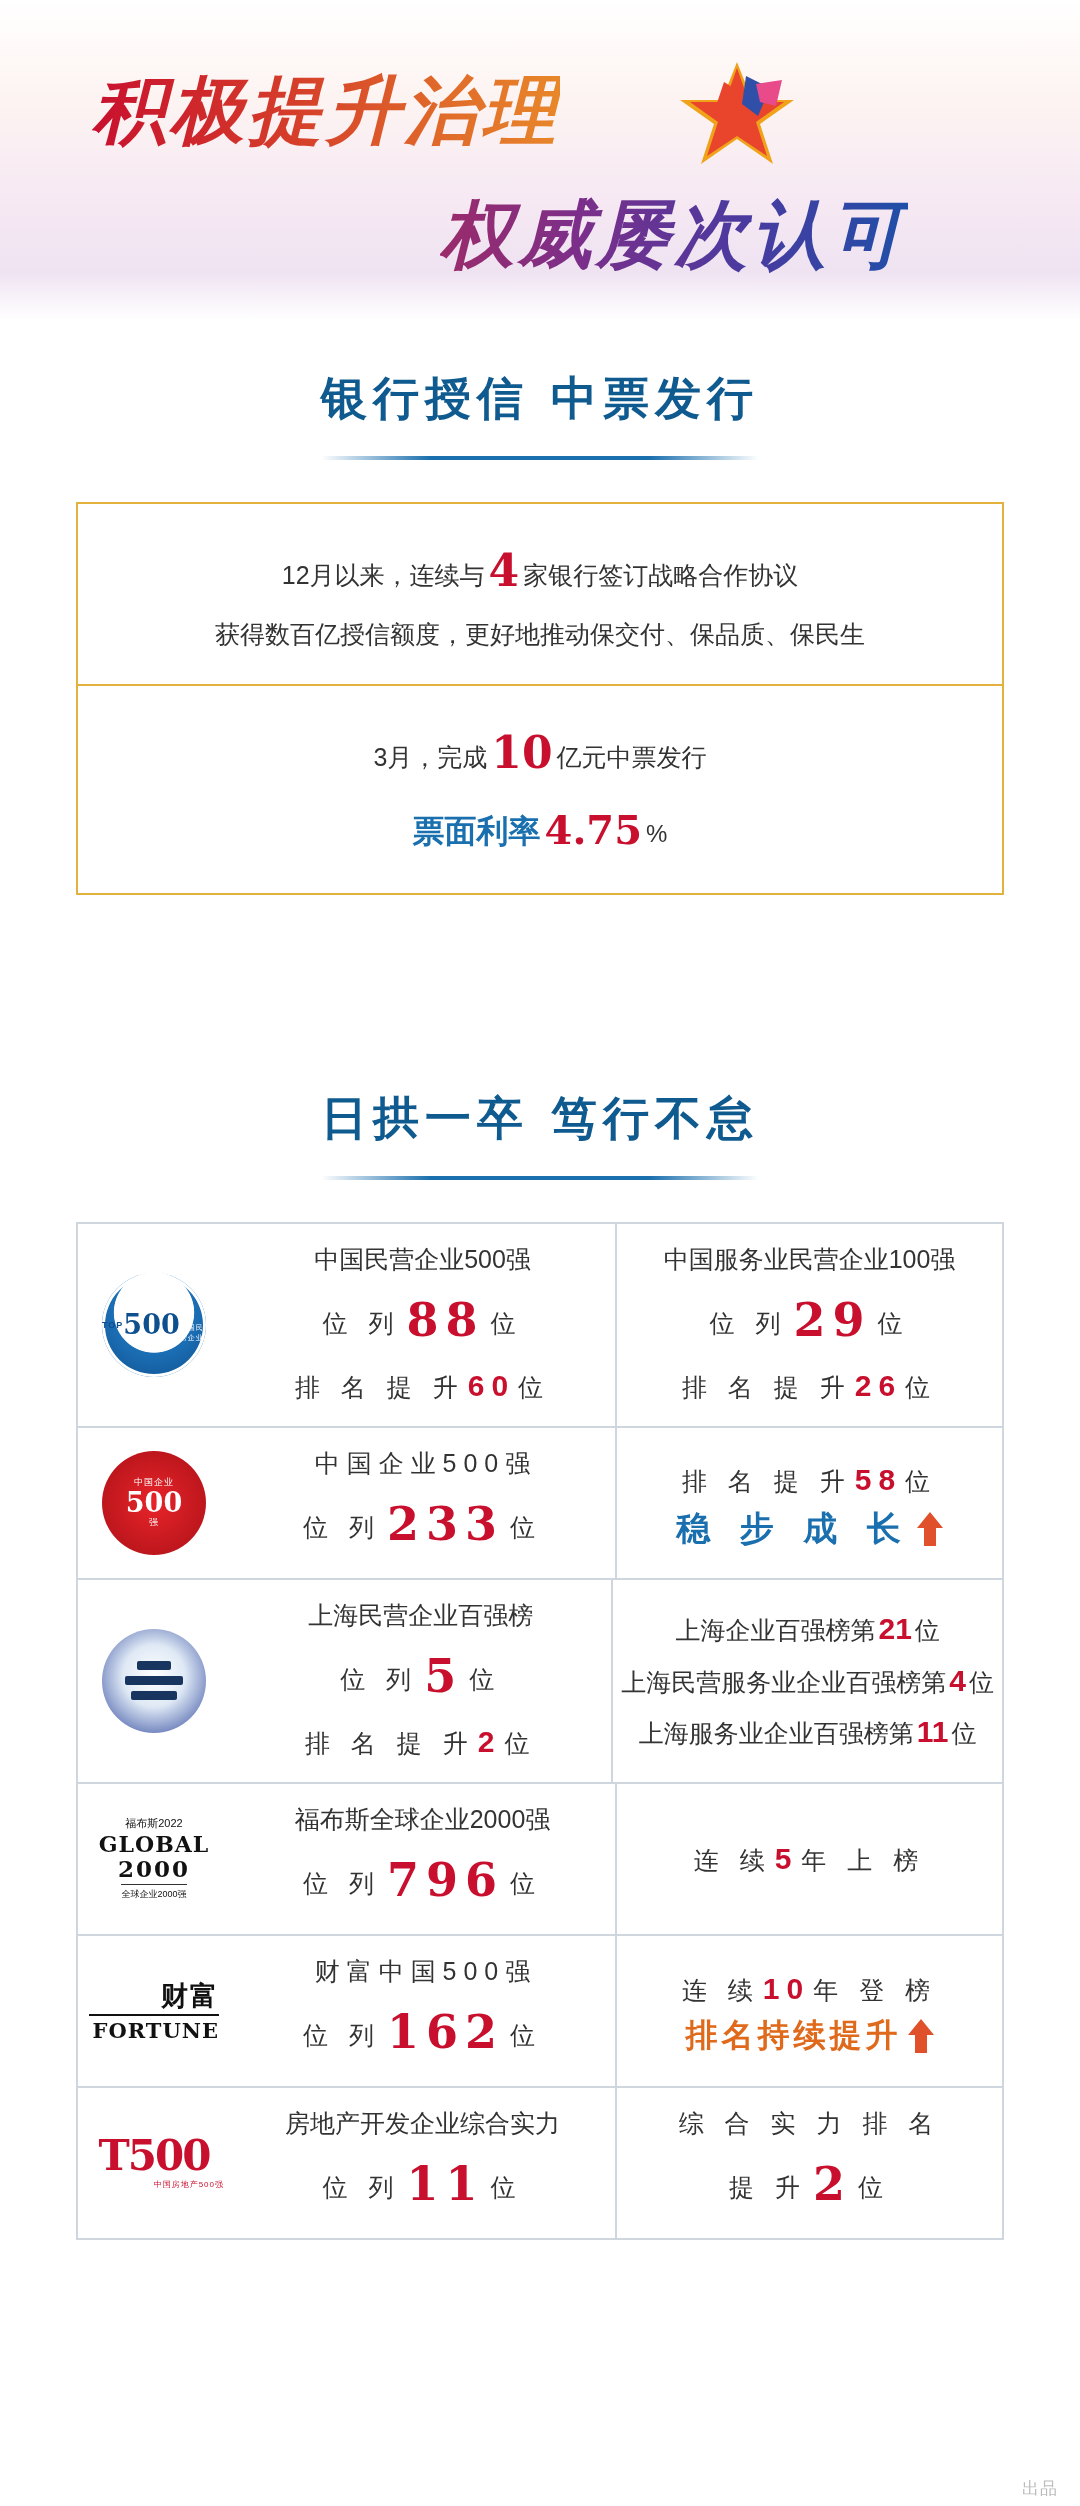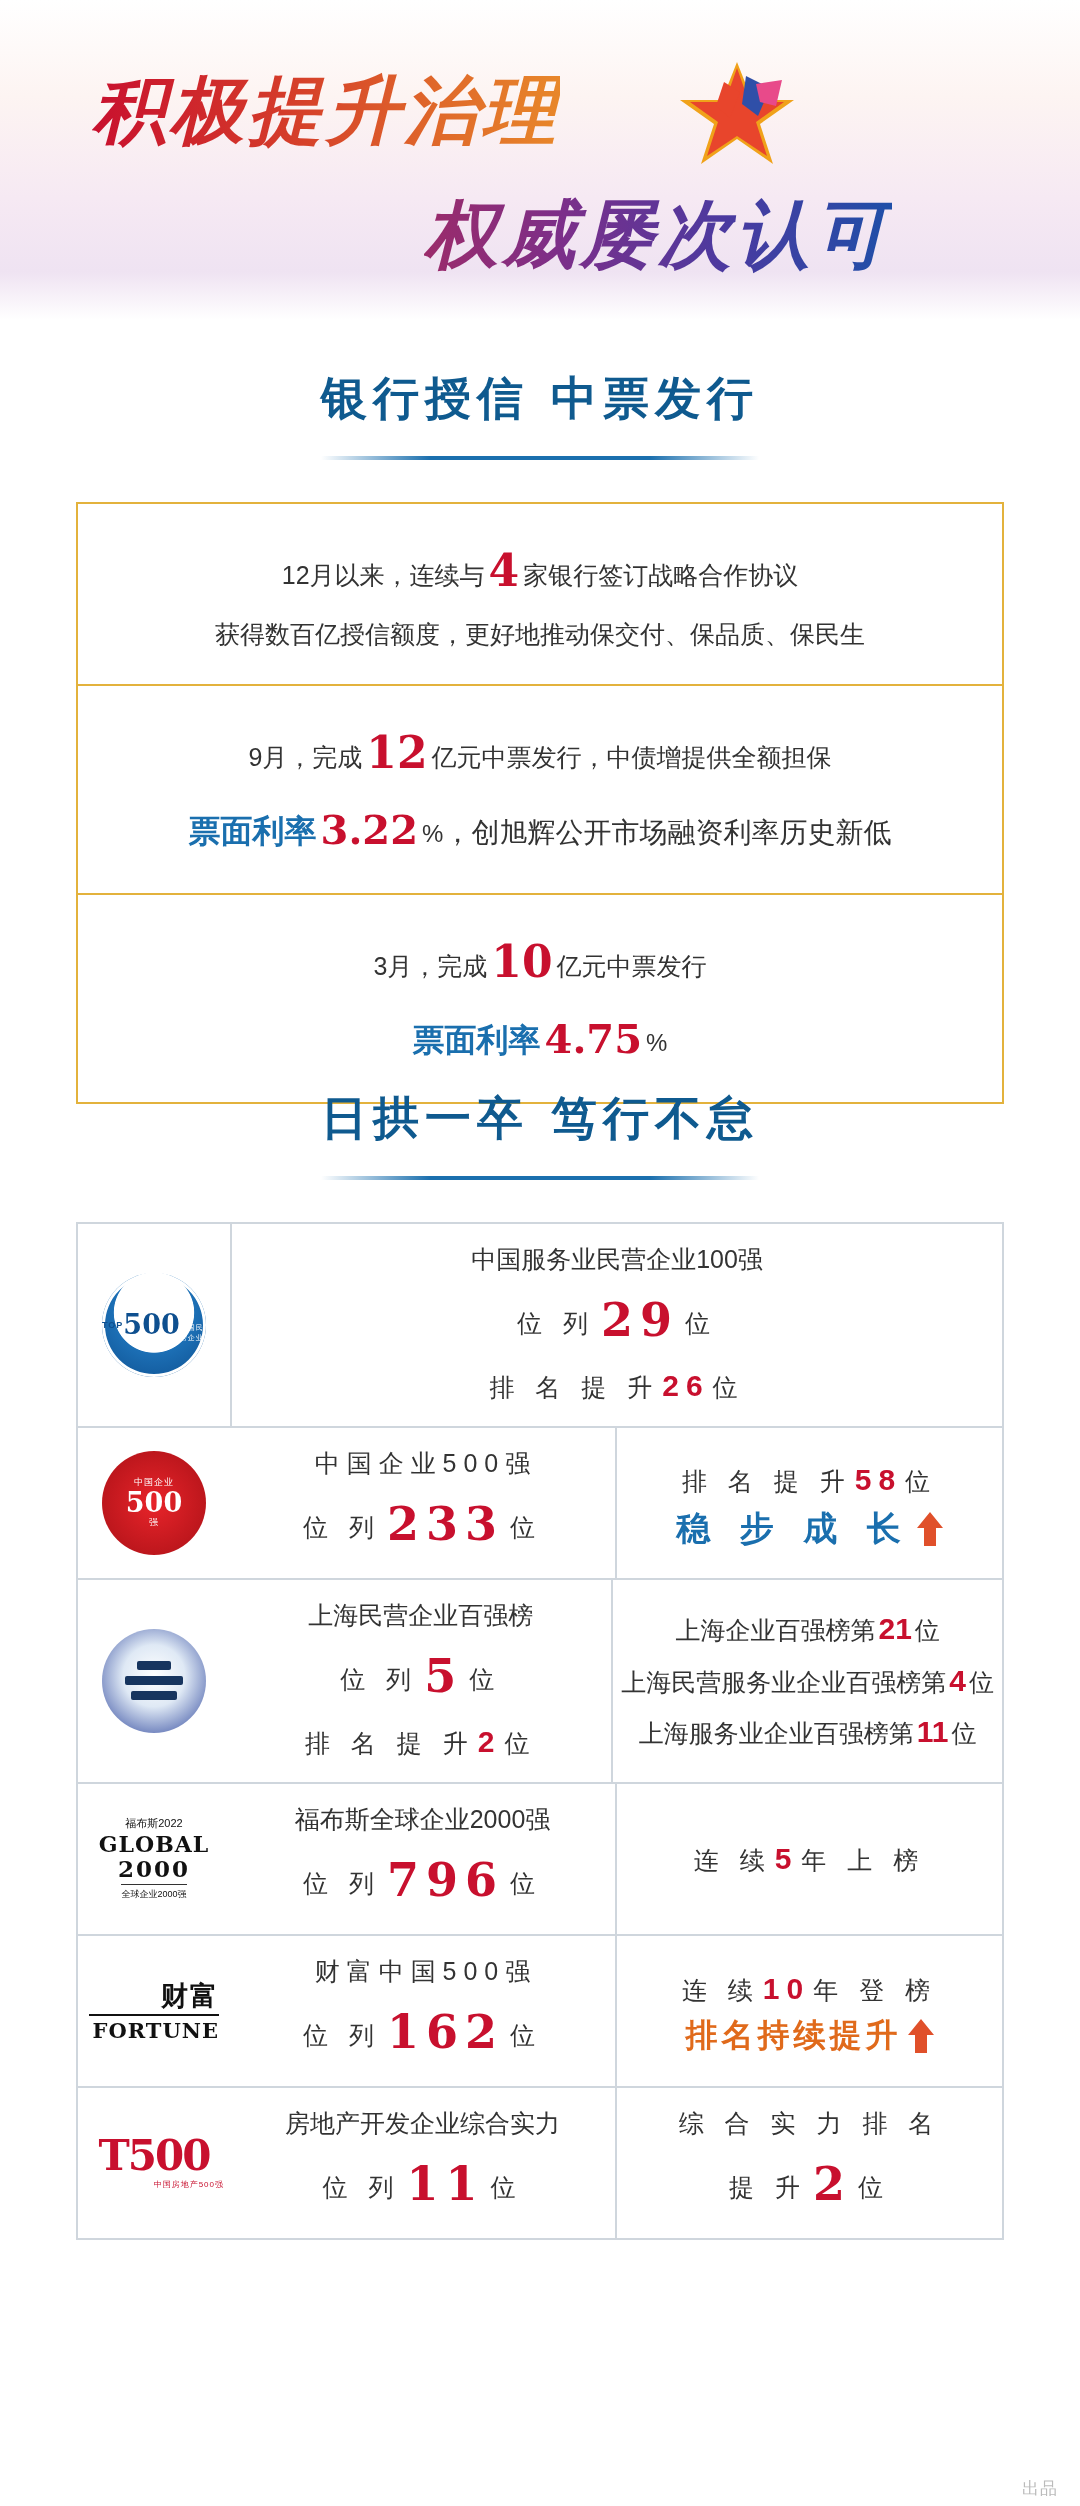--- a/index.html
+++ b/index.html
@@ -34,21 +34,21 @@
     font-family: "DejaVu Serif", serif;
     background: linear-gradient(90deg, #c8102e 0%, #d43a2a 40%, #e06a2a 75%, #e8872a 100%);
     -webkit-background-clip: text;
     background-clip: text;
     color: transparent;
     -webkit-text-fill-color: transparent;
     white-space: nowrap;
   }
   .banner-line2 {
     position: absolute;
-    left: 424px;
+    left: 440px;
     top: 186px;
     font-size: 74px;
     font-weight: bold;
     font-style: italic;
     letter-spacing: 4px;
     font-family: "DejaVu Serif", serif;
     background: linear-gradient(90deg, #9b2b6a 0%, #7b2f8a 30%, #4a3aa0 65%, #1f4fa8 100%);
     -webkit-background-clip: text;
     background-clip: text;
     color: transparent;
@@ -294,28 +294,20 @@
 
   <div class="credit-row">
     <div class="cr-line">
       <span>12月以来，连续与</span><span class="num-red">4</span><span>家银行签订战略合作协议</span>
     </div>
     <div class="cr-line">
       <span>获得数百亿授信额度，更好地推动保交付、保品质、保民生</span>
     </div>
   </div>
 
-  <div class="credit-row">
-    <div class="cr-line">
-      <span>9月，完成</span><span class="num-red">12</span><span>亿元中票发行，中债增提供全额担保</span>
-    </div>
-    <div class="cr-line big">
-      <span class="blue-label">票面利率</span><span class="num-red sm">3.22</span><span class="pct">%</span><span>，创旭辉公开市场融资利率历史新低</span>
-    </div>
-  </div>
 
   <div class="credit-row">
     <div class="cr-line">
       <span>3月，完成</span><span class="num-red">10</span><span>亿元中票发行</span>
     </div>
     <div class="cr-line big">
       <span class="blue-label">票面利率</span><span class="num-red sm">4.75</span><span class="pct">%</span>
     </div>
   </div>
 
@@ -327,20 +319,25 @@
 
 <div class="rank-box">
 
   <div class="rank-row">
     <div class="logo-cell">
       <div class="logo-top500">
         <div class="t">TOP</div>
         <div class="n">500</div>
         <div class="s">中国民营企业</div>
       </div>
+    </div>
+    <div class="txt-cell">
+      <div class="rline head">中国民营企业500强</div>
+      <div class="rline sp"><span>位 列</span><span class="big-red">88</span><span>位</span></div>
+      <div class="rline sp"><span>排 名 提 升</span><span class="mid-red">60</span><span>位</span></div>
     </div>
     <div class="txt-cell left-div">
       <div class="rline head">中国服务业民营企业100强</div>
       <div class="rline sp"><span>位 列</span><span class="big-red">29</span><span>位</span></div>
       <div class="rline sp"><span>排 名 提 升</span><span class="mid-red">26</span><span>位</span></div>
     </div>
   </div>
 
   <div class="rank-row">
     <div class="logo-cell">

